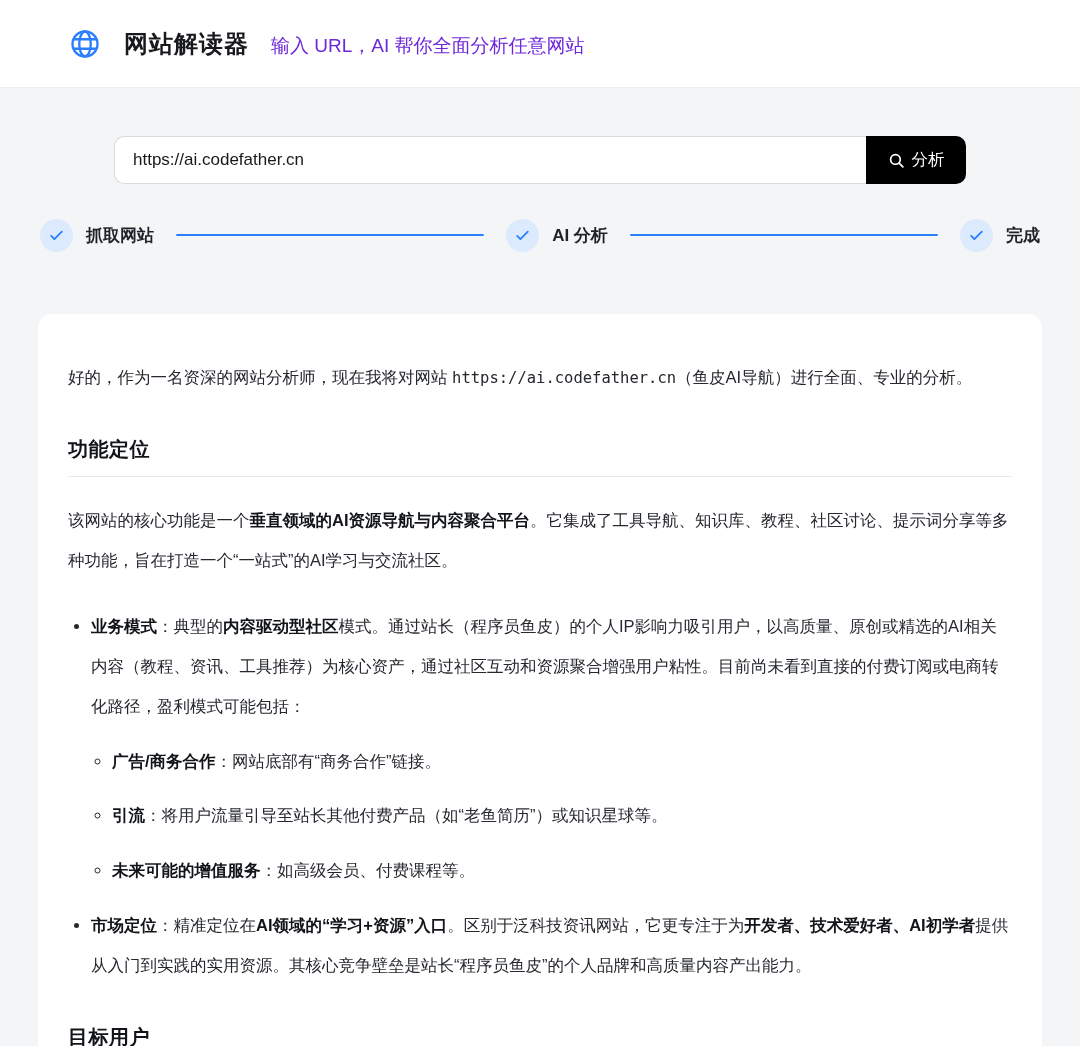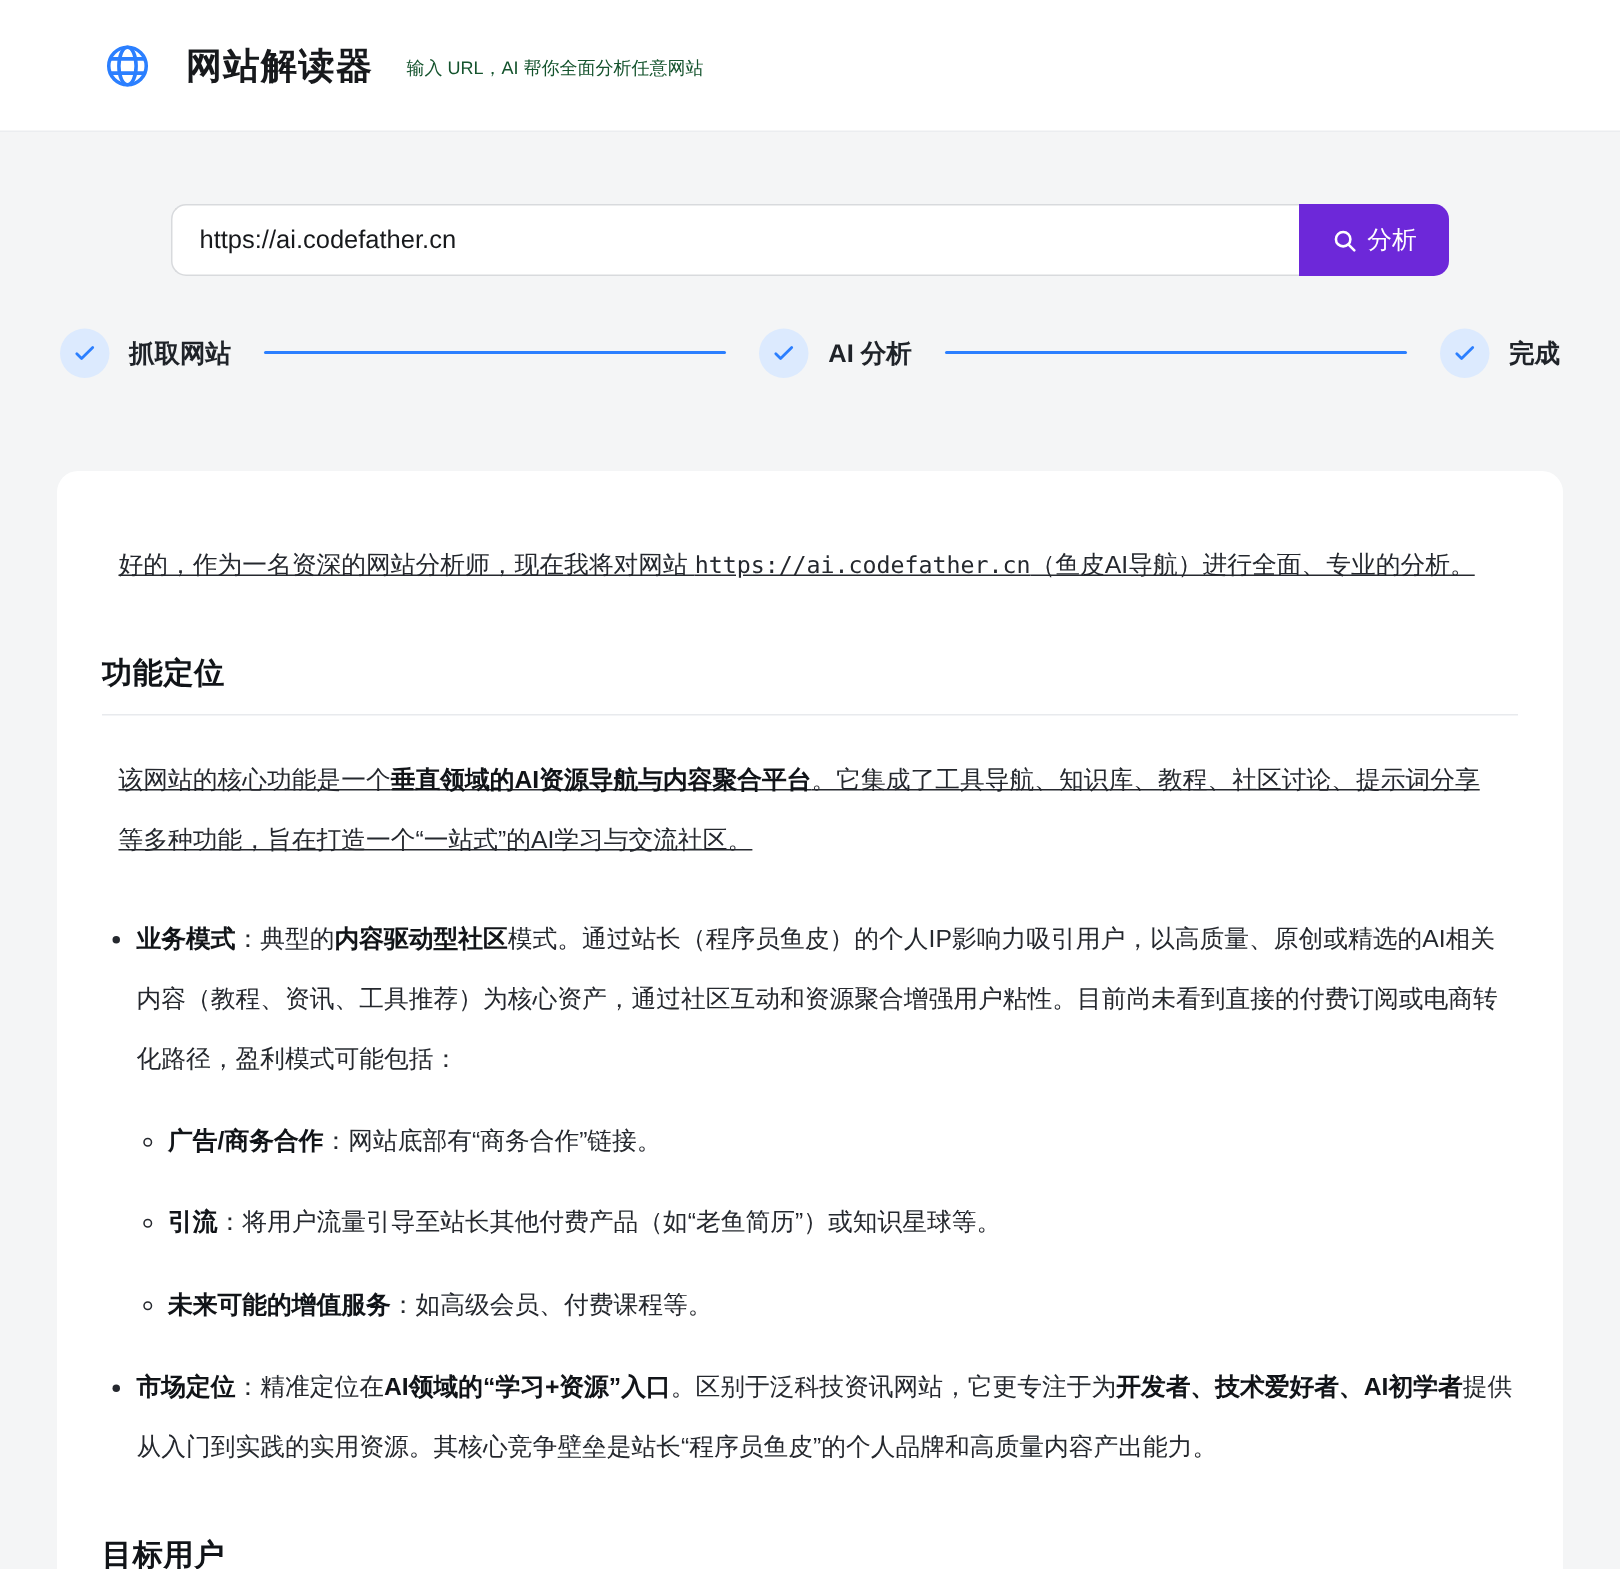--- a/index.html
+++ b/index.html
@@ -20,22 +20,22 @@
   }
   .app-header .globe { width: 30px; height: 30px; display: block; }
   .app-title {
     font-size: 24px;
     font-weight: 700;
     color: #17191c;
     margin-left: 24px;
     letter-spacing: 1px;
   }
   .app-subtitle {
-    font-size: 12px;
-    color: #14532d;
+    font-size: 19px;
+    color: #6d28d9;
     margin-left: 22px;
     margin-top: 4px;
   }
   
   .search-row {
     width: 852px;
     margin: 48px auto 0;
     display: flex;
     height: 48px;
   }
@@ -49,21 +49,21 @@
     font-size: 17px;
     color: #17191c;
     background: #fff;
     outline: none;
     font-family: "Liberation Sans", "DejaVu Sans", sans-serif;
   }
   .analyze-btn {
     width: 100px;
     height: 48px;
     border: none;
-    background: #6d28d9;
+    background: #000000;
     color: #fff;
     font-size: 16.5px;
     border-radius: 0 10px 10px 0;
     display: flex;
     align-items: center;
     justify-content: center;
     gap: 7px;
     cursor: pointer;
     font-family: "Liberation Sans", "DejaVu Sans", sans-serif;
   }
@@ -96,21 +96,21 @@
   }
   
   .report-card {
     margin: 62px 38px 0;
     background: #ffffff;
     border-radius: 14px;
     padding: 44px 30px 60px;
     min-height: 800px;
   }
   .report-body { font-size: 16.5px; line-height: 2.42; color: #25282e; }
-  .report-body p { margin: 0 11px 26px; text-decoration: underline; }
+  .report-body p { margin: 0 0 26px; }
   .report-body h2 {
     font-size: 20px;
     font-weight: 700;
     color: #111418;
     margin: 38px 0 24px;
     padding-bottom: 14px;
     border-bottom: 1px solid #e8eaed;
     line-height: 1.3;
     letter-spacing: 0.5px;
   }

